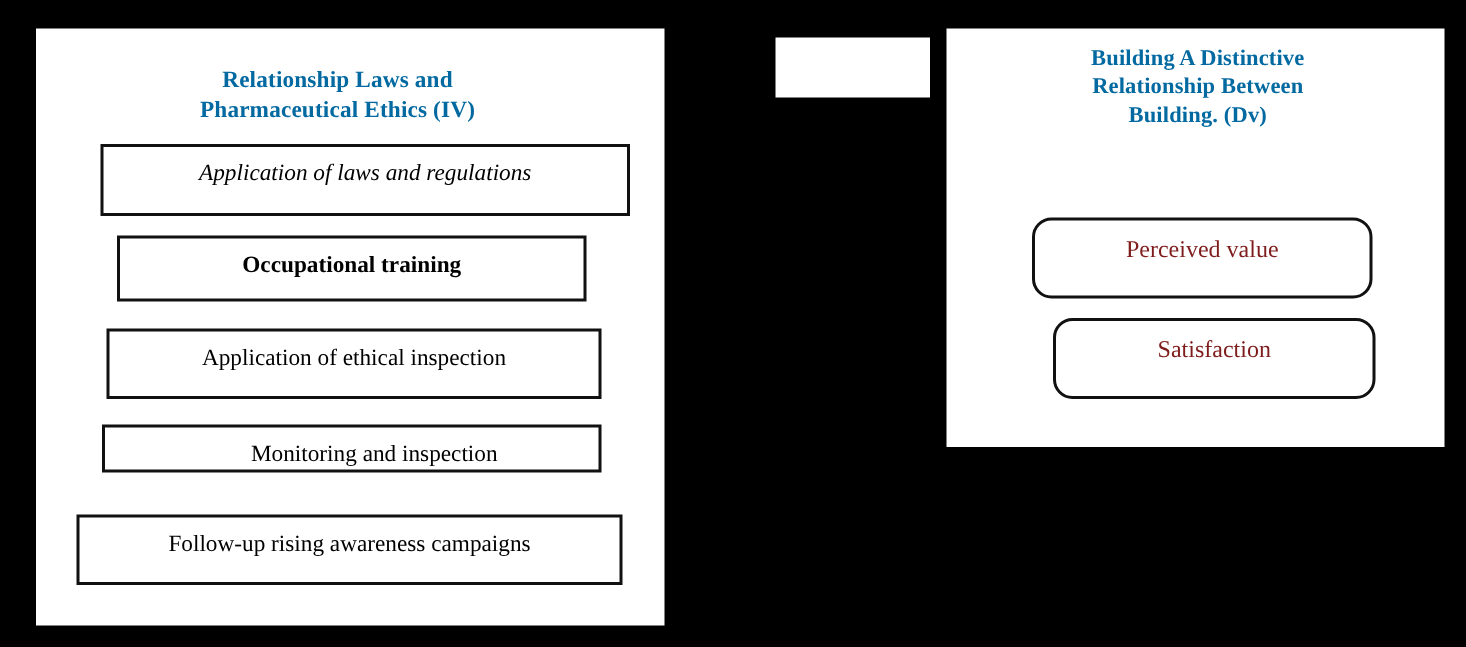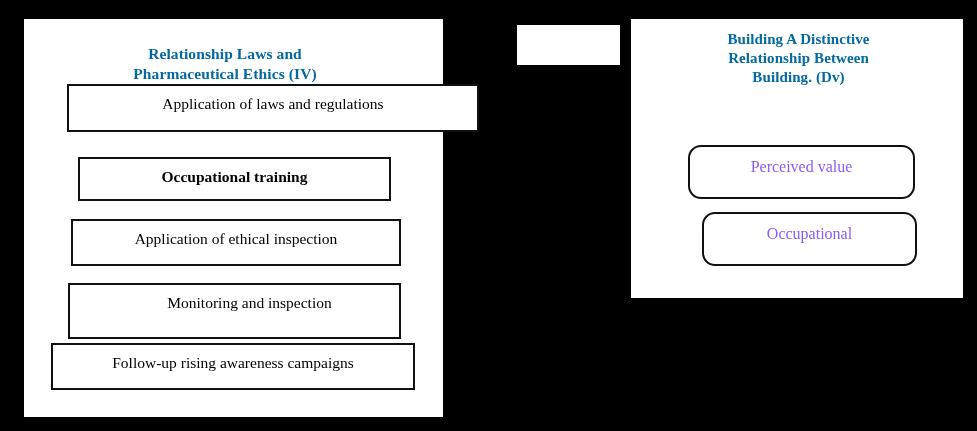--- a/index.html
+++ b/index.html
@@ -79,34 +79,34 @@
     position: absolute;
     box-sizing: border-box;
     background: #ffffff;
     border: 2px solid #111111;
     color: #000000;
     font-size: 15.5px;
     text-align: center;
     padding-top: 9px;
   }
 
-  #box-laws        { left: 67px;  top: 84px;  width: 412px; height: 48px; }
+  #box-laws        { left: 67px;  top: 96px;  width: 353px; height: 48px; font-style: italic; }
   #box-training    { left: 78px;  top: 157px; width: 313px; height: 44px; font-weight: bold; }
   #box-ethical     { left: 71px;  top: 219px; width: 330px; height: 47px; }
-  #box-monitoring  { left: 68px;  top: 283px; width: 333px; height: 56px; padding-left: 30px; }
+  #box-monitoring  { left: 68px;  top: 283px; width: 333px; height: 32px; padding-left: 30px; }
   #box-followup    { left: 51px;  top: 343px; width: 364px; height: 47px; }
 
   
   .round-box {
     position: absolute;
     box-sizing: border-box;
     background: #ffffff;
     border: 2px solid #111111;
     border-radius: 13px;
-    color: #8b5cf6;
+    color: #7f1d1d;
     font-size: 16px;
     text-align: center;
     padding-top: 11px;
   }
   #box-perceived-value { left: 688px; top: 145px; width: 227px; height: 54px; }
   #box-satisfaction    { left: 702px; top: 212px; width: 215px; height: 54px; }
 </style>
 </head>
 <body>
 
@@ -138,15 +138,15 @@
   </div>
 
   <div class="panel-title" id="title-right">
     <div>Building A Distinctive</div>
     <div>Relationship Between</div>
     <div>Building. (Dv)</div>
   </div>
 
   <div class="round-box" id="box-perceived-value">Perceived value</div>
 
-  <div class="round-box" id="box-satisfaction">Occupational</div>
+  <div class="round-box" id="box-satisfaction">Satisfaction</div>
 
 </div>
 
 </body></html>

